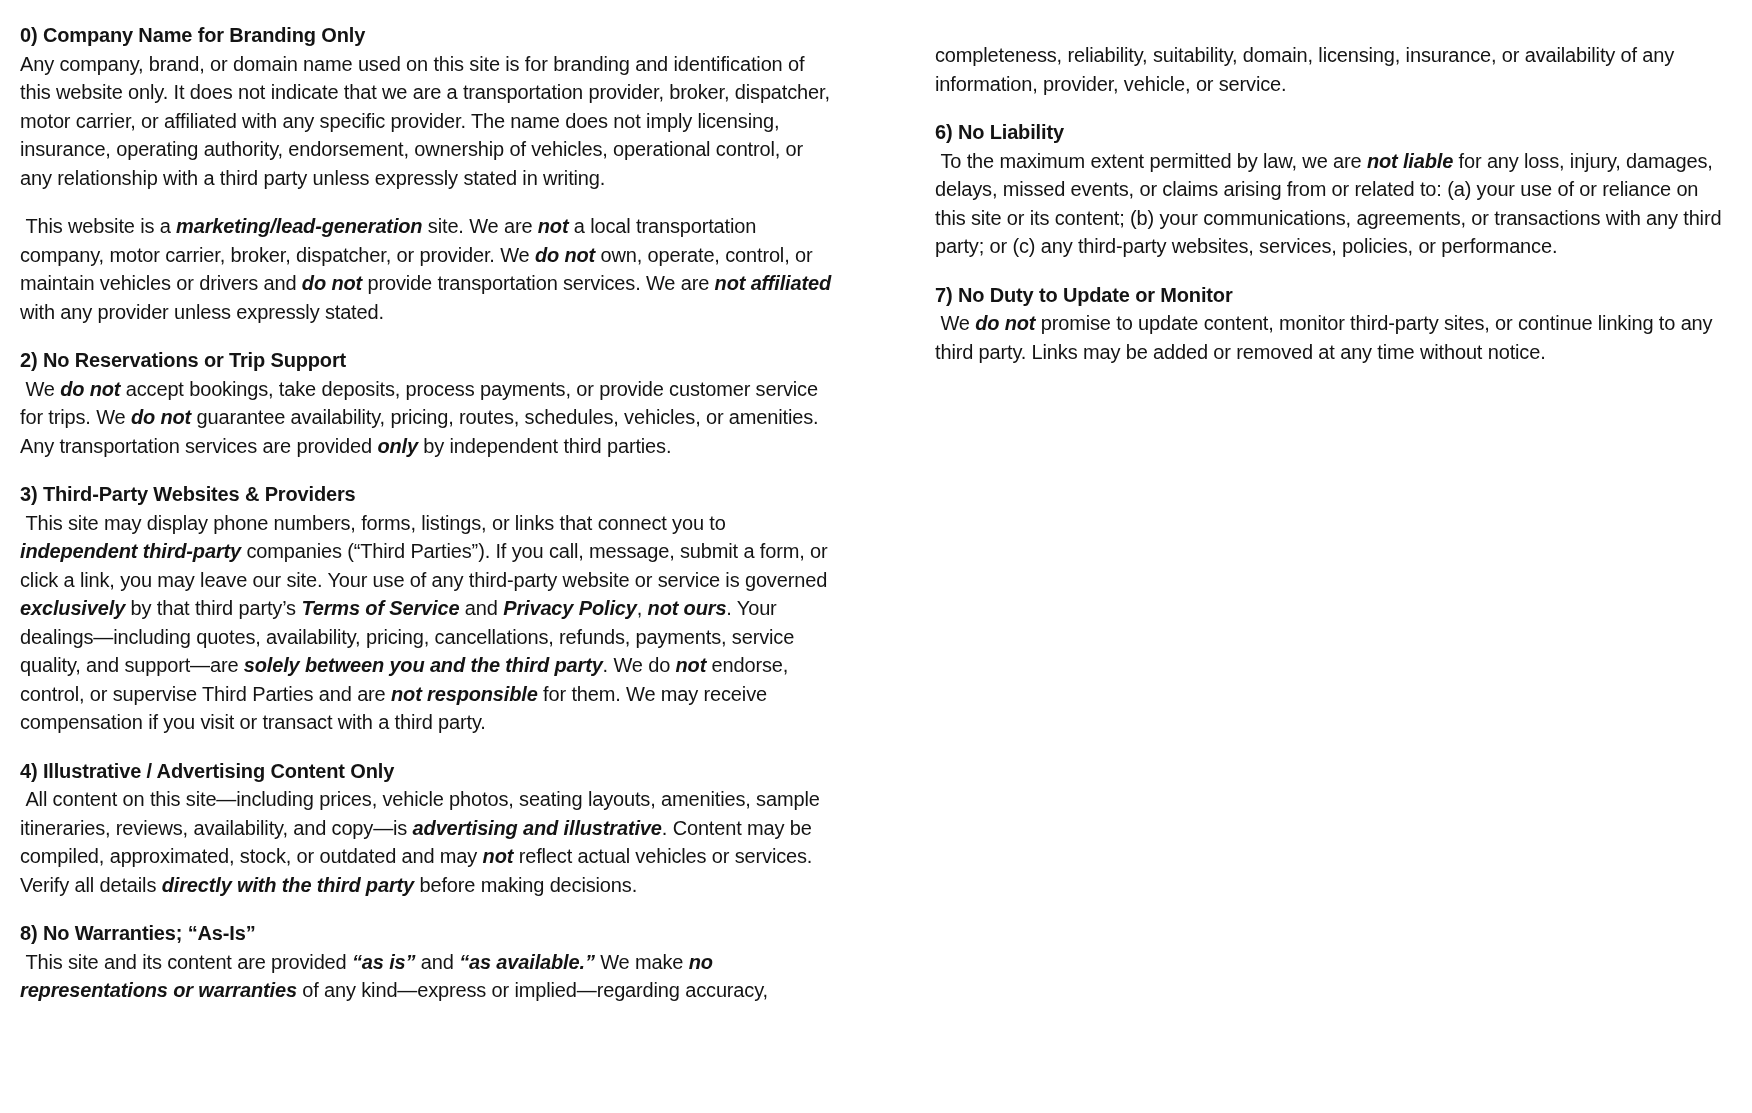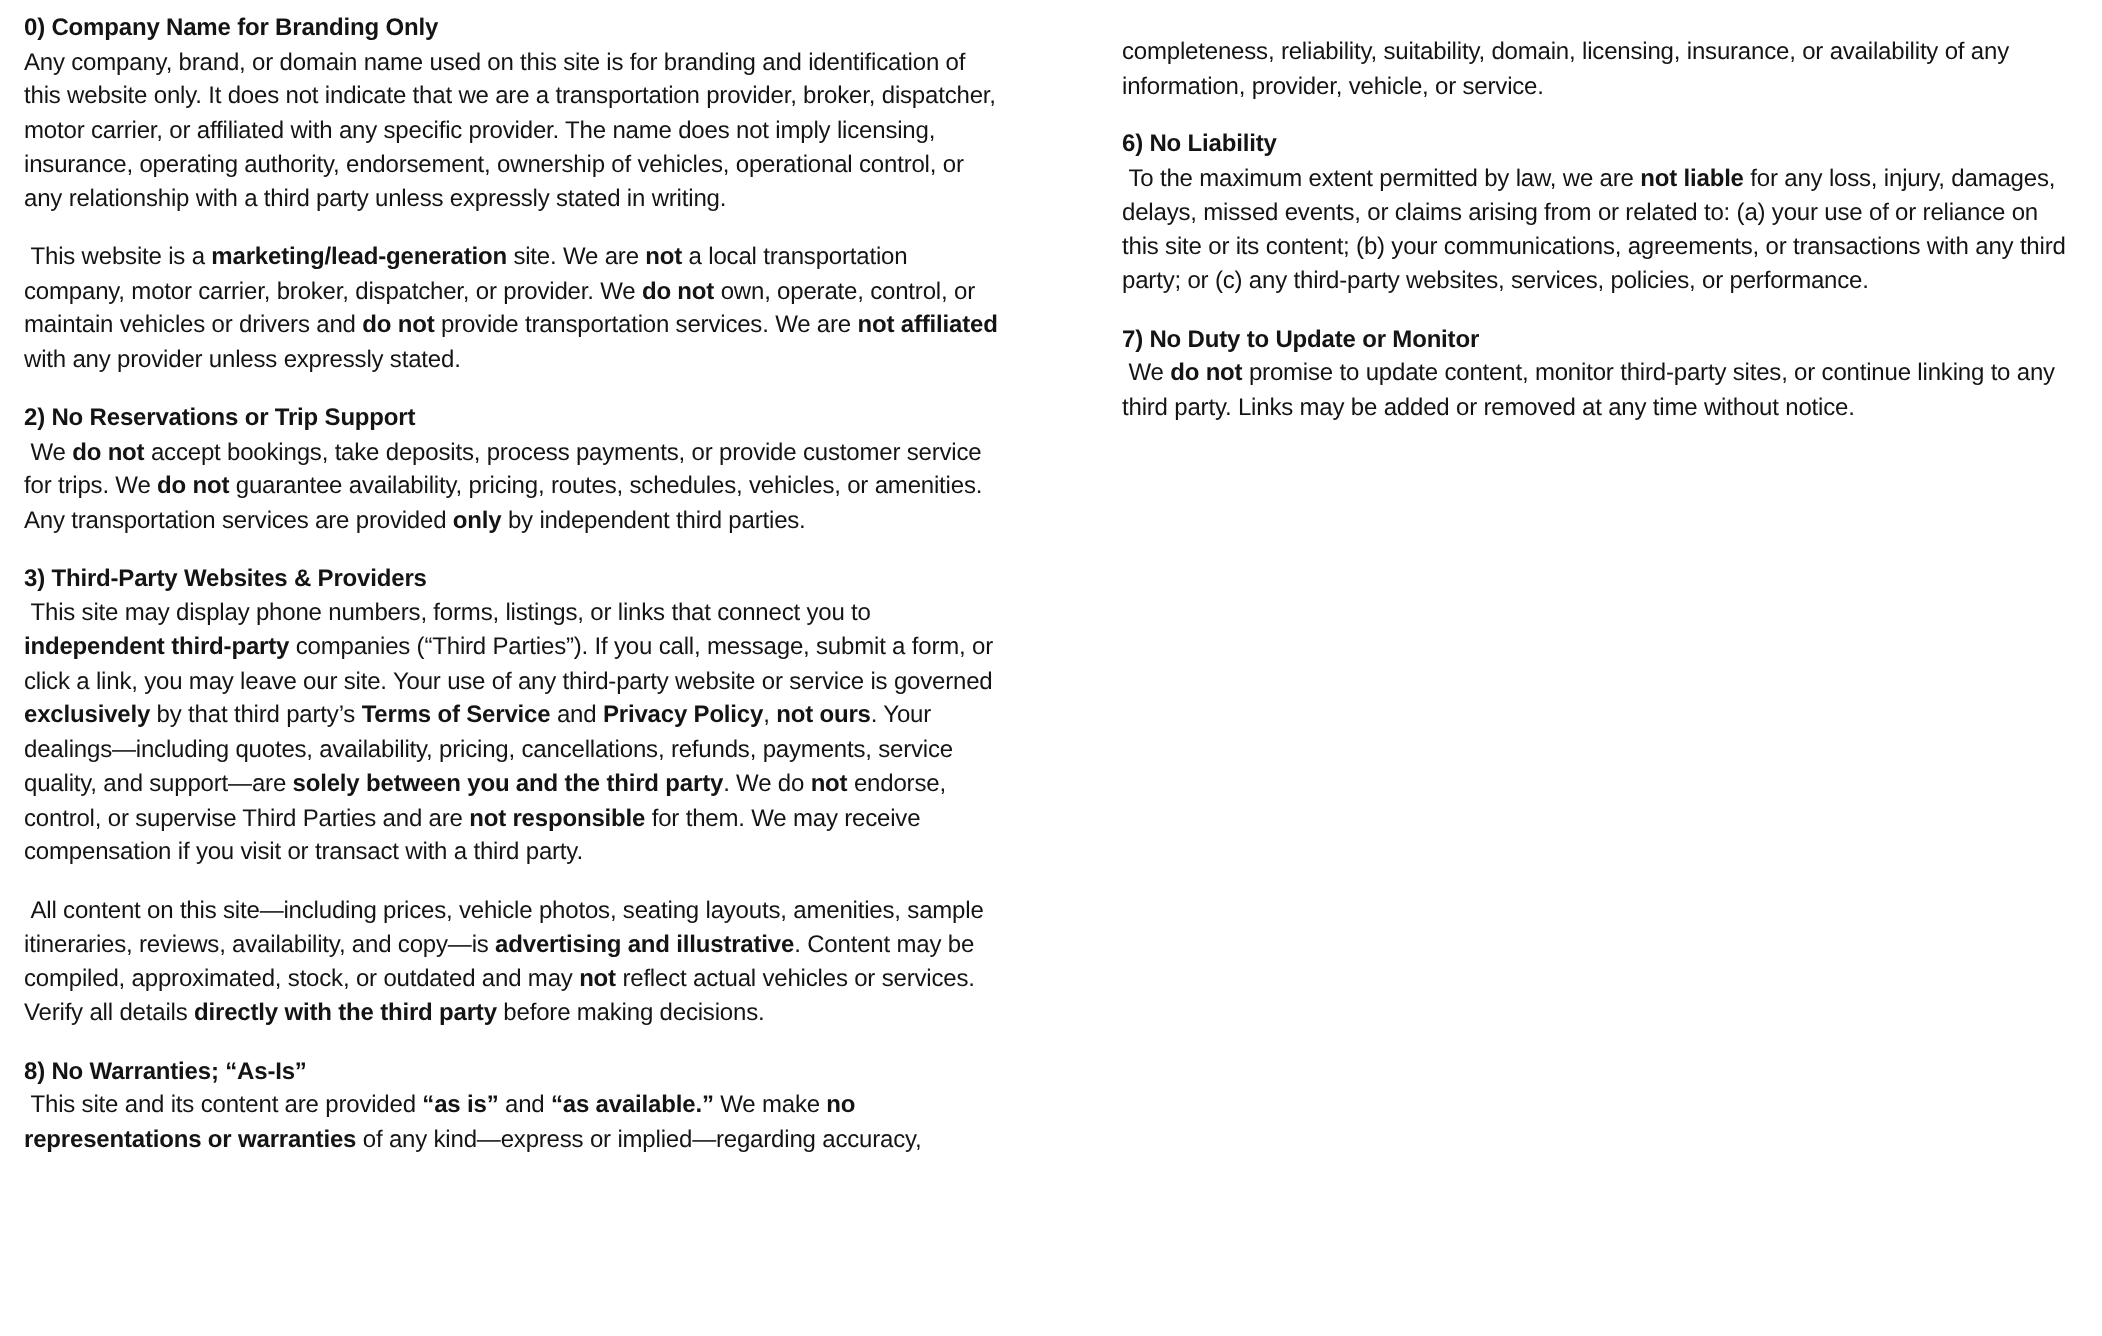--- a/index.html
+++ b/index.html
@@ -8,33 +8,33 @@
     height: 1113px;
     background: #ffffff;
     overflow: hidden;
     font-family: "Liberation Sans", sans-serif;
     color: #141414;
   }
   main[data-name="disclaimer-document"] {
     display: grid;
     grid-template-columns: 820px 795px;
     column-gap: 95px;
-    padding: 9px 0 0 20px;
+    padding: 21px 0 0 20px;
     box-sizing: border-box;
   }
   .col {
     font-size: 20px;
     line-height: 28.5px;
     letter-spacing: -0.15px;
   }
   .col-right { padding-top: 20px; }
   .sec { margin: 0 0 20px 0; }
   .sec-h { display: block; font-weight: 700; }
   .sec-p { margin: 0; }
-  .sec-p b { font-weight: 700; }
+  .sec-p b { font-weight: 700; font-style: italic; }
 </style>
 </head>
 <body style="background: rgb(255, 255, 255); color: rgb(20, 20, 20);">
 
 <main data-name="disclaimer-document">
   <section class="col col-left" id="col-left" data-name="left-column">
       <div class="sec" data-name="section">
         <strong class="sec-h" data-name="section-heading">0) Company Name for Branding Only</strong>
         <p class="sec-p" data-name="section-paragraph"><span data-name="text-run">Any company, brand, or domain name used on this site is for branding and identification of this website only. It does not indicate that we are a transportation provider, broker, dispatcher, motor carrier, or affiliated with any specific provider. The name does not imply licensing, insurance, operating authority, endorsement, ownership of vehicles, operational control, or any relationship with a third party unless expressly stated in writing.</span></p>
       </div>
@@ -43,20 +43,21 @@
       </div>
       <div class="sec" data-name="section">
         <strong class="sec-h" data-name="section-heading">2) No Reservations or Trip Support</strong>
         <p class="sec-p" data-name="section-paragraph"><span data-name="text-run">&nbsp;We </span><b data-name="bold-text-run">do not</b><span data-name="text-run"> accept bookings, take deposits, process payments, or provide customer service for trips. We </span><b data-name="bold-text-run">do not</b><span data-name="text-run"> guarantee availability, pricing, routes, schedules, vehicles, or amenities. Any transportation services are provided </span><b data-name="bold-text-run">only</b><span data-name="text-run"> by independent third parties.</span></p>
       </div>
       <div class="sec" data-name="section">
         <strong class="sec-h" data-name="section-heading">3) Third-Party Websites &amp; Providers</strong>
         <p class="sec-p" data-name="section-paragraph"><span data-name="text-run">&nbsp;This site may display phone numbers, forms, listings, or links that connect you to </span><b data-name="bold-text-run">independent third-party</b><span data-name="text-run"> companies (“Third Parties”). If you call, message, submit a form, or click a link, you may leave our site. Your use of any third-party website or service is governed </span><b data-name="bold-text-run">exclusively</b><span data-name="text-run"> by that third party’s </span><b data-name="bold-text-run">Terms of Service</b><span data-name="text-run"> and </span><b data-name="bold-text-run">Privacy Policy</b><span data-name="text-run">, </span><b data-name="bold-text-run">not ours</b><span data-name="text-run">. Your dealings—including quotes, availability, pricing, cancellations, refunds, payments, service quality, and support—are </span><b data-name="bold-text-run">solely between you and the third party</b><span data-name="text-run">. We do </span><b data-name="bold-text-run">not</b><span data-name="text-run"> endorse, control, or supervise Third Parties and are </span><b data-name="bold-text-run">not responsible</b><span data-name="text-run"> for them. We may receive compensation if you visit or transact with a third party.</span></p>
       </div>
       <div class="sec" data-name="section">
+        <strong class="sec-h" data-name="section-heading">4) Illustrative / Advertising Content Only</strong>
         <p class="sec-p" data-name="section-paragraph"><span data-name="text-run">&nbsp;All content on this site—including prices, vehicle photos, seating layouts, amenities, sample itineraries, reviews, availability, and copy—is </span><b data-name="bold-text-run">advertising and illustrative</b><span data-name="text-run">. Content may be compiled, approximated, stock, or outdated and may </span><b data-name="bold-text-run">not</b><span data-name="text-run"> reflect actual vehicles or services. Verify all details </span><b data-name="bold-text-run">directly with the third party</b><span data-name="text-run"> before making decisions.</span></p>
       </div>
       <div class="sec" data-name="section">
         <strong class="sec-h" data-name="section-heading">8) No Warranties; “As-Is”</strong>
         <p class="sec-p" data-name="section-paragraph"><span data-name="text-run">&nbsp;This site and its content are provided </span><b data-name="bold-text-run">“as is”</b><span data-name="text-run"> and </span><b data-name="bold-text-run">“as available.”</b><span data-name="text-run"> We make </span><b data-name="bold-text-run">no representations or warranties</b><span data-name="text-run"> of any kind—express or implied—regarding accuracy,</span></p>
       </div>
     </section>
   <section class="col col-right" id="col-right" data-name="right-column">
       <div class="sec" data-name="section">
         <p class="sec-p" data-name="section-paragraph"><span data-name="text-run">completeness, reliability, suitability, domain, licensing, insurance, or availability of any information, provider, vehicle, or service.</span></p>

